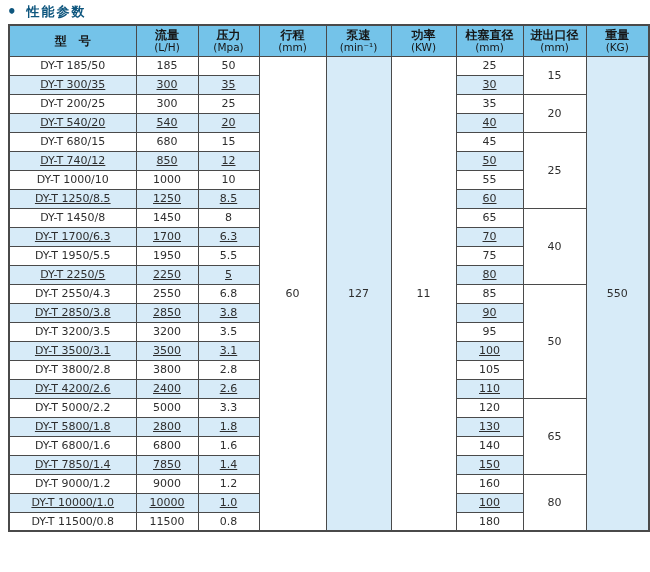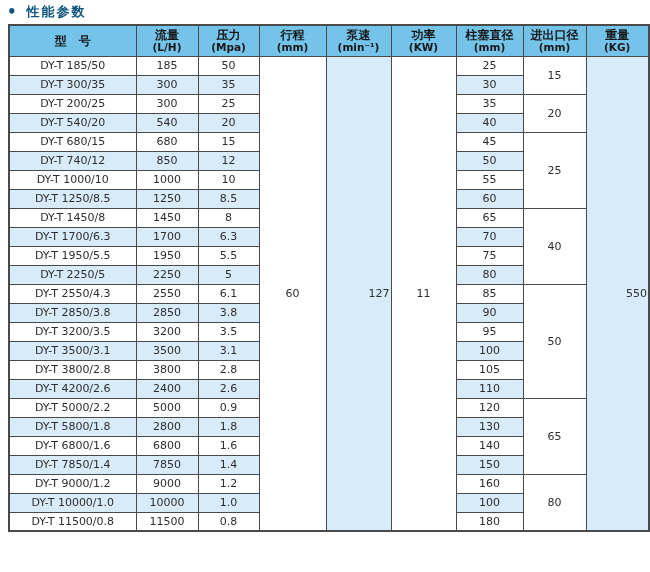--- a/index.html
+++ b/index.html
@@ -39,30 +39,30 @@
     overflow: hidden;
     white-space: nowrap;
     padding: 0 1px;
   }
   thead th {
     background: var(--header-bg);
     height: 31px;
     color: #161616;
   }
   .h1 { font-size: 12px; font-weight: bold; line-height: 1.2; }
-  .h2 { font-size: 10.5px; font-weight: bold; line-height: 1.1; }
+  .h2 { font-size: 10.5px; font-weight: normal; line-height: 1.1; }
   tbody td {
     height: 19px;
     font-size: 11px;
     color: var(--text-color);
     background: #ffffff;
   }
-  tbody tr.alt td { background: var(--alt-row-bg); }
+  tbody tr.alt td { background: var(--alt-row-bg); text-decoration: underline; }
   td.merged.plain { background: #ffffff; }
-  td.merged.blue  { background: var(--alt-row-bg); text-align: right; }
+  td.merged.blue  { background: var(--alt-row-bg); }
 </style>
 </head>
 <body>
 
 <div class="page">
   <div class="page-title">
     <span class="bullet">•</span>
     <span class="title-text">性能参数</span>
   </div>
   <table class="spec-table">
@@ -193,21 +193,21 @@
         </tr>
         <tr class="alt">
           <td>DY-T 2250/5</td>
           <td>2250</td>
           <td>5</td>
           <td>80</td>
         </tr>
         <tr>
           <td>DY-T 2550/4.3</td>
           <td>2550</td>
-          <td>6.1</td>
+          <td>6.8</td>
           <td>85</td>
           <td rowspan="6" class="merged plain">50</td>
         </tr>
         <tr class="alt">
           <td>DY-T 2850/3.8</td>
           <td>2850</td>
           <td>3.8</td>
           <td>90</td>
         </tr>
         <tr>
@@ -230,21 +230,21 @@
         </tr>
         <tr class="alt">
           <td>DY-T 4200/2.6</td>
           <td>2400</td>
           <td>2.6</td>
           <td>110</td>
         </tr>
         <tr>
           <td>DY-T 5000/2.2</td>
           <td>5000</td>
-          <td>0.9</td>
+          <td>3.3</td>
           <td>120</td>
           <td rowspan="4" class="merged plain">65</td>
         </tr>
         <tr class="alt">
           <td>DY-T 5800/1.8</td>
           <td>2800</td>
           <td>1.8</td>
           <td>130</td>
         </tr>
         <tr>

